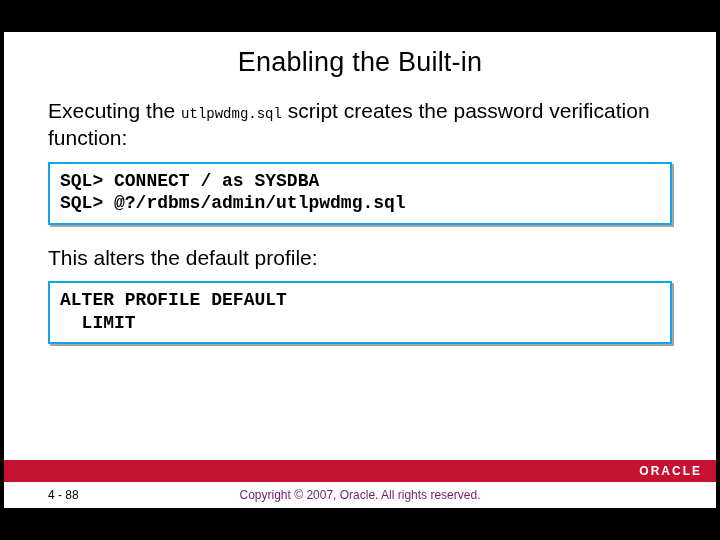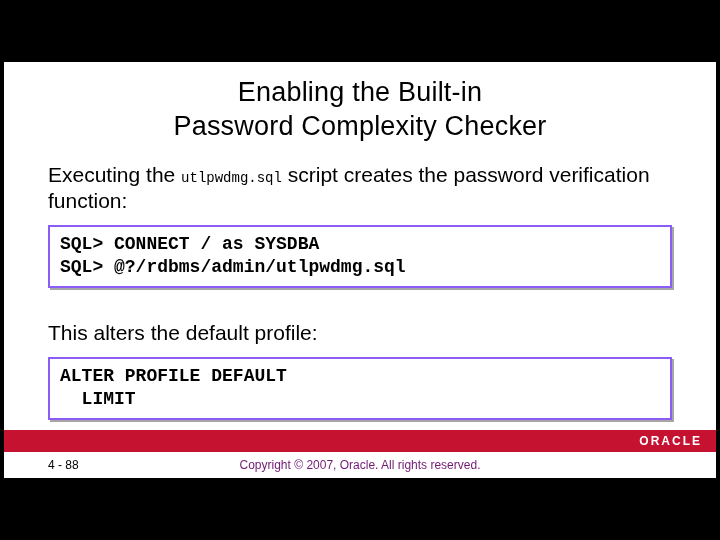--- a/index.html
+++ b/index.html
@@ -6,21 +6,21 @@
   html, body { width: 720px; height: 540px; overflow: hidden; }
   body {
     background: #000;
     display: flex;
     align-items: center;
     justify-content: center;
     font-family: Arial, Helvetica, sans-serif;
   }
   .slide {
     width: 712px;
-    height: 416px;
+    height: 476px;
     background: #fff;
     position: relative;
     display: flex;
     flex-direction: column;
   }
   .title {
     text-align: center;
     font-size: 27px;
     font-weight: 400;
     color: #000;
@@ -36,28 +36,28 @@
     font-size: 21px;
     color: #000;
     line-height: 1.28;
     margin-bottom: 10px;
   }
   .mono-inline {
     font-family: "Courier New", monospace;
     font-size: 14px;
   }
   .code-box {
-    border: 2px solid #8b5cf6;
+    border: 2px solid #0ea5e9;
     padding: 6px 10px 8px 10px;
     font-family: "Courier New", monospace;
     font-size: 18px;
     font-weight: bold;
     line-height: 1.25;
     white-space: pre;
-    margin-bottom: 32px;
+    margin-bottom: 20px;
     box-shadow: 2px 2px 0 rgba(0,0,0,0.35);
   }
   .footer {
     position: absolute;
     left: 0;
     right: 0;
     bottom: 0;
     height: 46px;
   }
   .red-bar {
@@ -98,21 +98,20 @@
     font-size: 12px;
   }
 </style>
 </head>
 <body>
 
 <div class="slide">
 
   <h1 class="title">
     <span>Enabling the Built-in</span><br>
-    <span>Password Complexity Checker</span>
   </h1>
 
   <div class="content">
 
     <p class="body-text">
       <span>Executing the </span><span class="mono-inline">utlpwdmg.sql</span><span> script creates the password verification function:</span>
     </p>
 
     <div class="code-box"><div>SQL&gt; CONNECT / as SYSDBA</div><div>SQL&gt; @?/rdbms/admin/utlpwdmg.sql</div></div>
 

